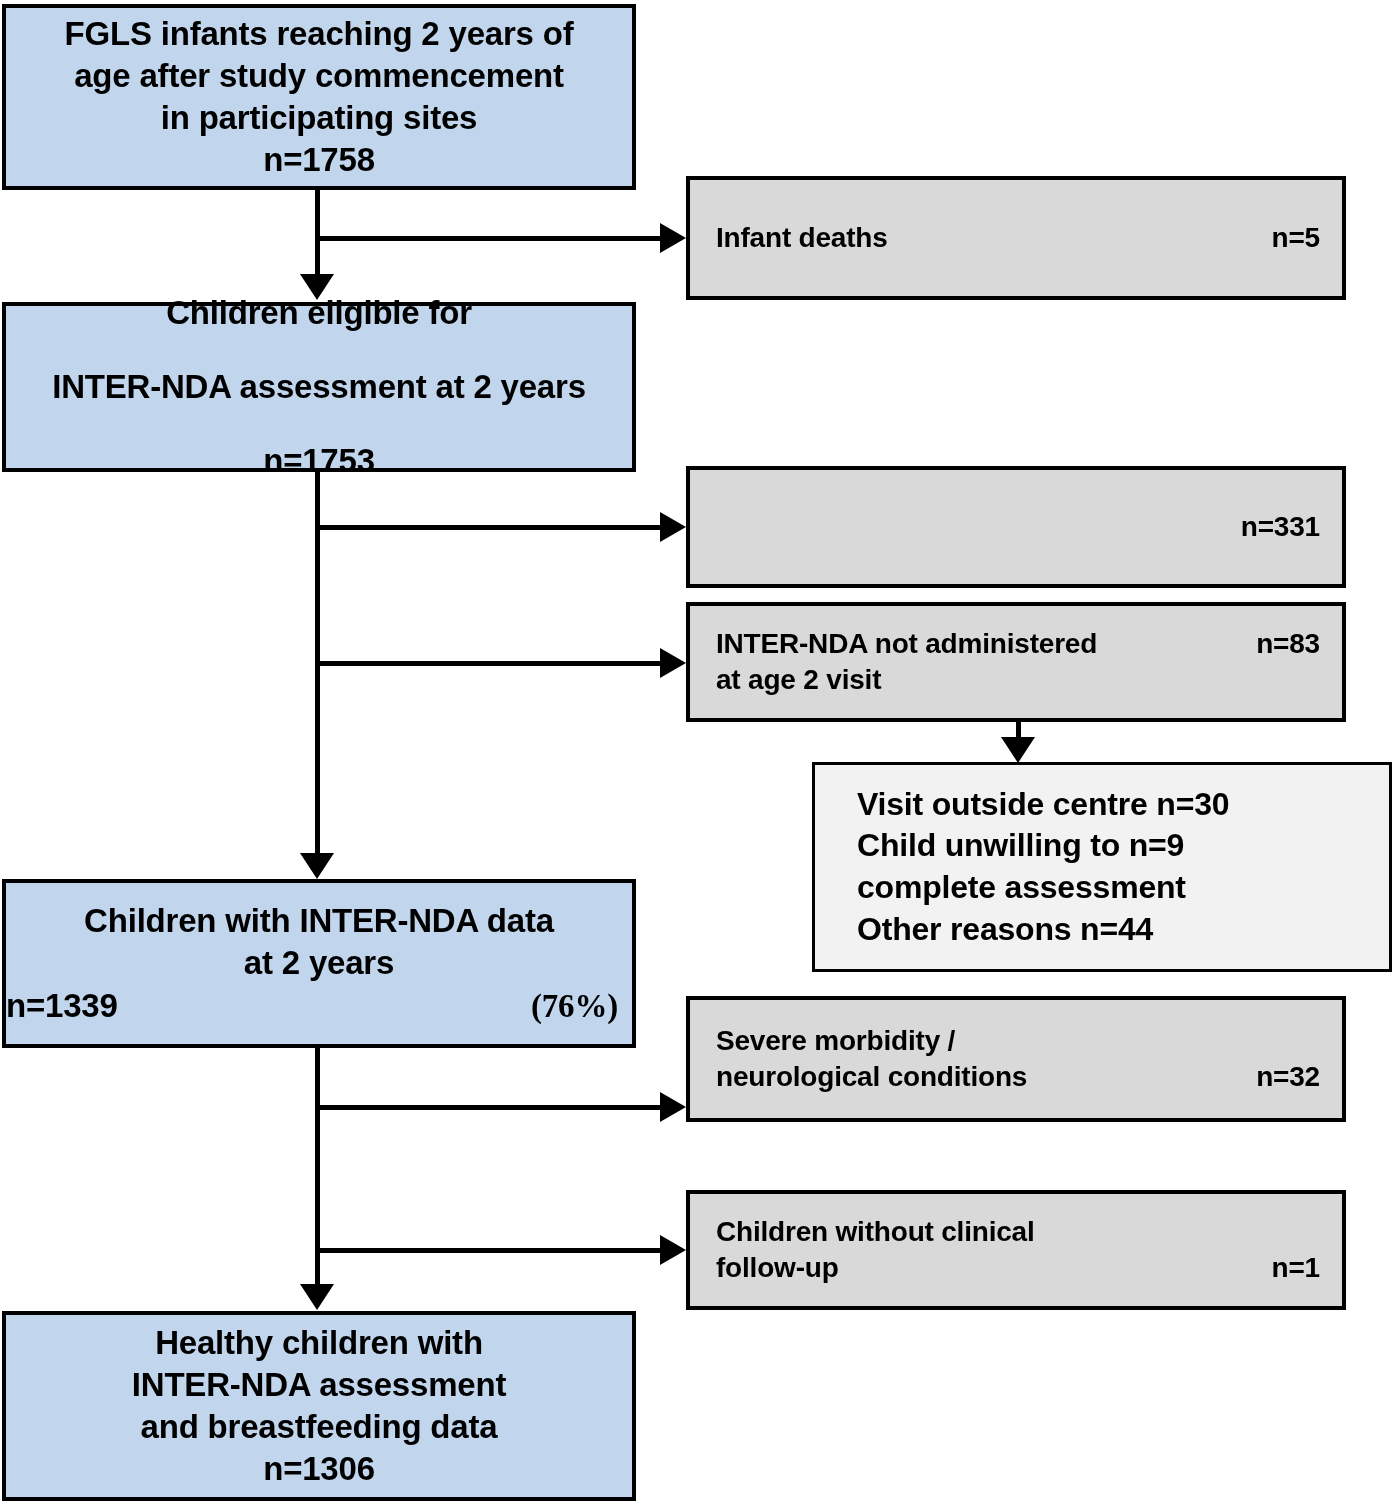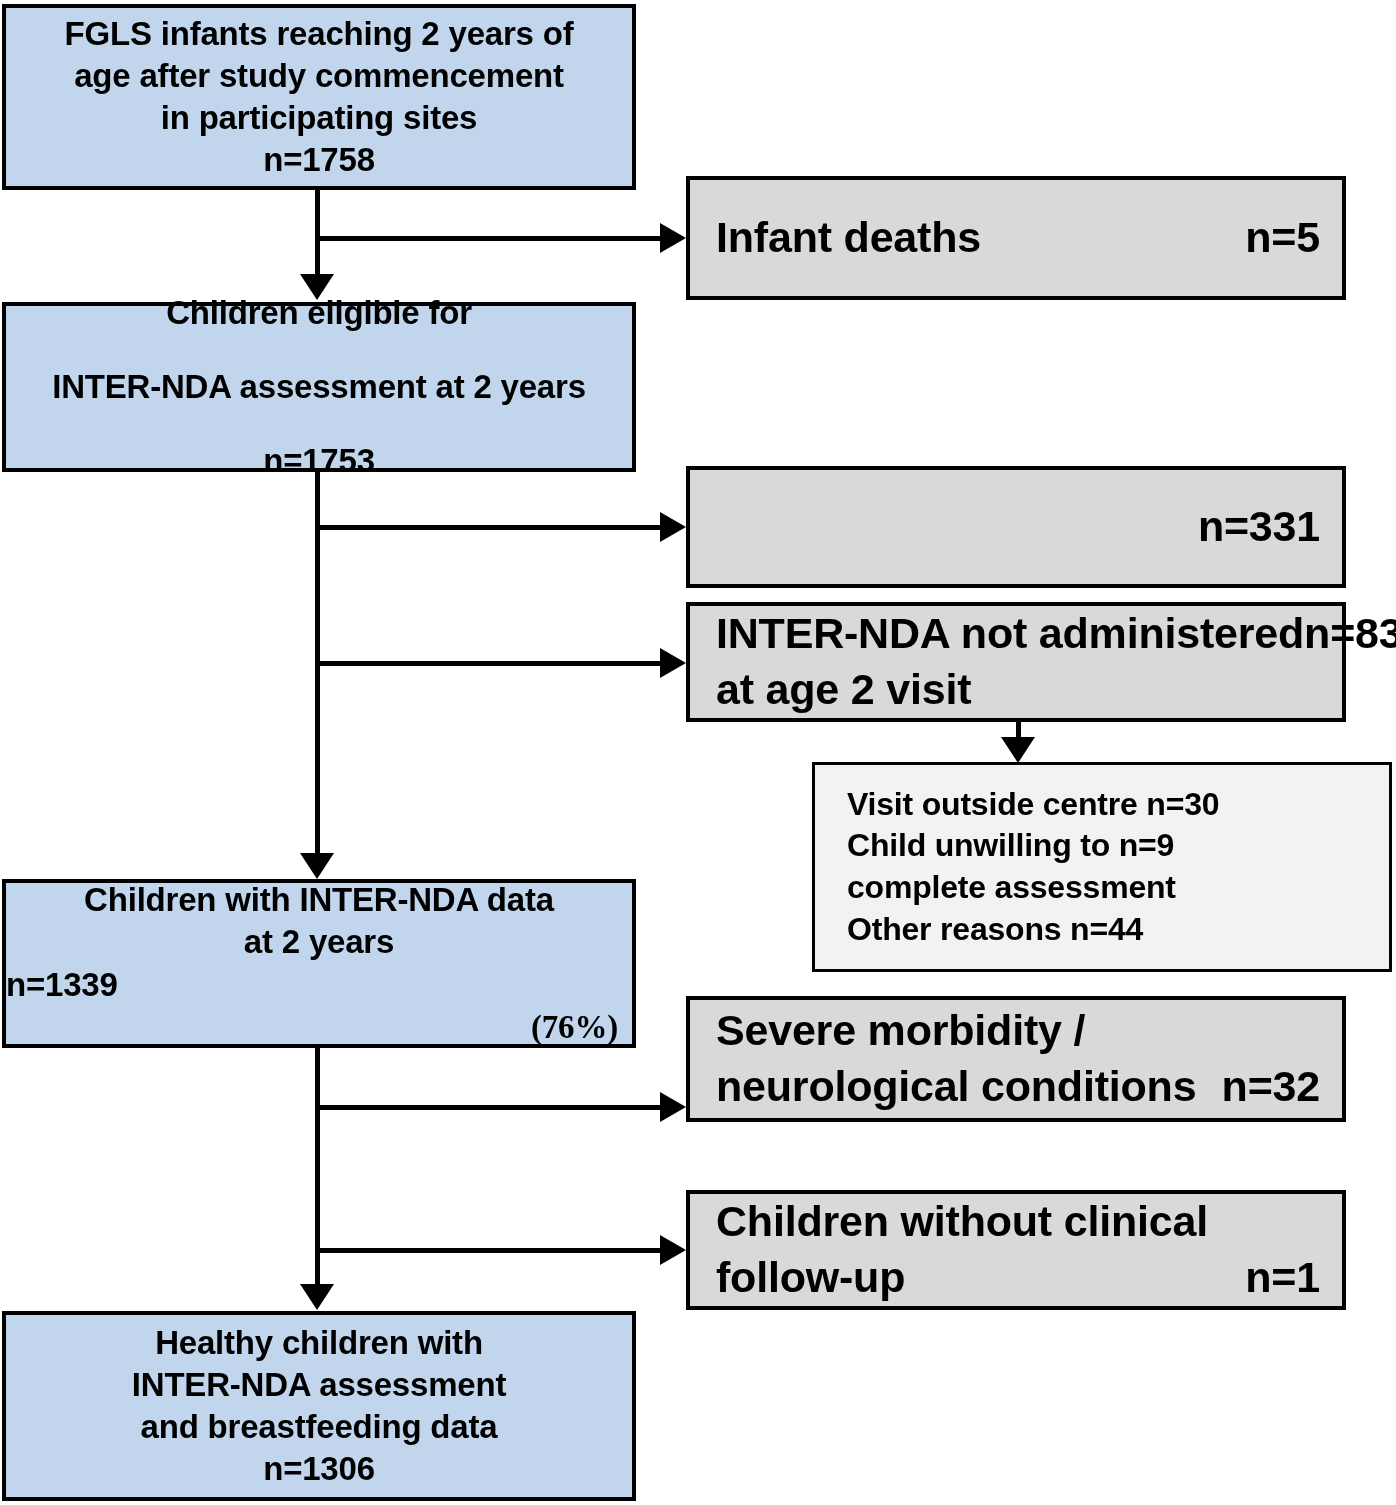--- a/index.html
+++ b/index.html
@@ -31,52 +31,51 @@
   .node.blue {
     background: #c1d6ec;
     align-items: center;
     text-align: center;
     font-size: 33px;
     line-height: 1.28;
   }
   .node.gray {
     background: #d9d9d9;
     text-align: left;
-    font-size: 43px;
+    font-size: 28px;
     line-height: 1.30;
     padding-left: 26px;
     padding-right: 22px;
   }
   .node.lightgray {
     background: #f2f2f2;
     text-align: left;
     font-size: 32px;
     line-height: 1.30;
-    padding-left: 32px;
+    padding-left: 42px;
     padding-right: 18px;
     border-width: 3px;
   }
   .line-row {
     display: flex;
     width: 100%;
     align-items: baseline;
   }
   .line-row .lbl { flex: 0 0 auto; }
   .line-row .num { margin-left: auto; flex: 0 0 auto; }
   .subline { position: relative; width: 100%; }
 
   
   .npct {
     display: flex;
     width: 100%;
     box-sizing: border-box;
     padding: 0 14px 0 0;
     align-items: baseline;
     justify-content: flex-start;
-    flex-direction: column;
   }
   .npct .nval { }
   .npct .pct { margin-left: auto; font-family: Liberation Serif, serif; }
 
   
   .vline {
     position: absolute;
     background: #000000;
     width: 5px;
   }

